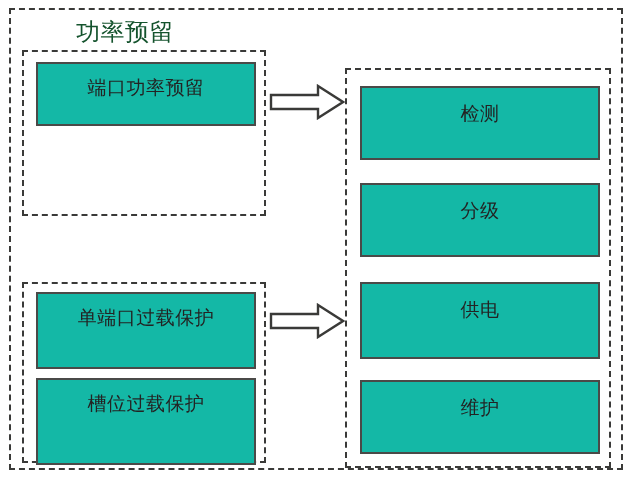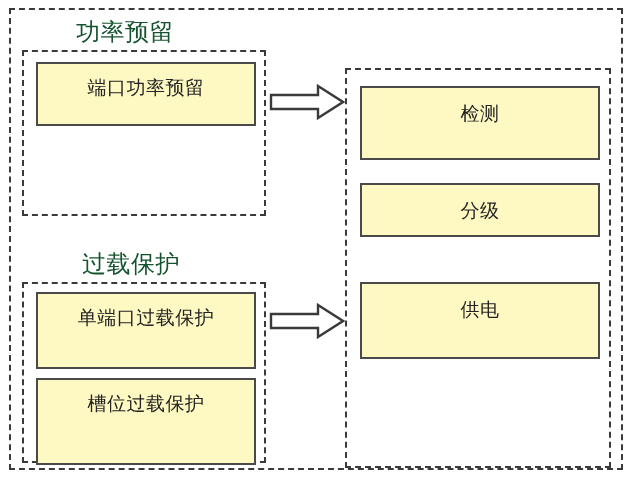--- a/index.html
+++ b/index.html
@@ -47,21 +47,21 @@
     border: 2px dashed #3a3a38;
     box-sizing: border-box;
     background: transparent;
   }
 
   
   .solid-box {
     position: absolute;
     border: 2px solid #4a4a48;
     box-sizing: border-box;
-    background: #fef9c3;
+    background: #14b8a6;
   }
   .solid-box .box-label {
     position: absolute;
     left: 0;
     right: 0;
     text-align: center;
     font-size: 19px;
     line-height: 24px;
     color: #232323;
     letter-spacing: 0.5px;
@@ -89,48 +89,50 @@
   <div class="group-title" style="left:76px; top:20px;">功率预留</div>
 
   <div class="dashed-group left-col" style="left:22px; top:50px; width:244px; height:166px;">
 
     <div class="solid-box left-col" style="left:12px; top:10px; width:220px; height:64px;">
       <div class="box-label">端口功率预留</div>
     </div>
 
   </div>
 
-  <div class="group-title" style="left:82px; top:252px;">过载保护</div>
 
   <div class="dashed-group left-col" style="left:22px; top:282px; width:244px; height:181px;">
 
     <div class="solid-box left-col" style="left:12px; top:8px; width:220px; height:77px;font-family:Liberation Serif, serif;">
       <div class="box-label">单端口过载保护</div>
     </div>
 
     <div class="solid-box left-col" style="left:12px; top:94px; width:220px; height:87px;">
       <div class="box-label">槽位过载保护</div>
     </div>
   </div>
 
 
   <div class="dashed-group right-col" style="left:345px; top:68px; width:266px; height:400px;">
 
     <div class="solid-box right-col" style="left:13px; top:16px; width:240px; height:74px;">
       <div class="box-label">检测</div>
     </div>
 
-    <div class="solid-box right-col" style="left:13px; top:113px; width:240px; height:54px;">
+    <div class="solid-box right-col" style="left:13px; top:113px; width:240px; height:74px;">
       <div class="box-label">分级</div>
     </div>
 
     <div class="solid-box right-col" style="left:13px; top:212px; width:240px; height:77px;">
       <div class="box-label">供电</div>
     </div>
 
+    <div class="solid-box right-col" style="left:13px; top:310px; width:240px; height:74px;">
+      <div class="box-label">维护</div>
+    </div>
   </div>
 
   <div class="block-arrow" style="left:269px; top:84px;">
     <svg width="76" height="36" viewBox="0 0 76 36" aria-hidden="true">
       <polygon points="2,11 49,11 49,2 74,18 49,34 49,25 2,25" fill="#ffffff" stroke="#3a3a38" stroke-width="2.4" stroke-linejoin="miter"></polygon>
     </svg>
   </div>
 
   <div class="block-arrow" style="left:269px; top:303px;">
     <svg width="76" height="36" viewBox="0 0 76 36" aria-hidden="true">

